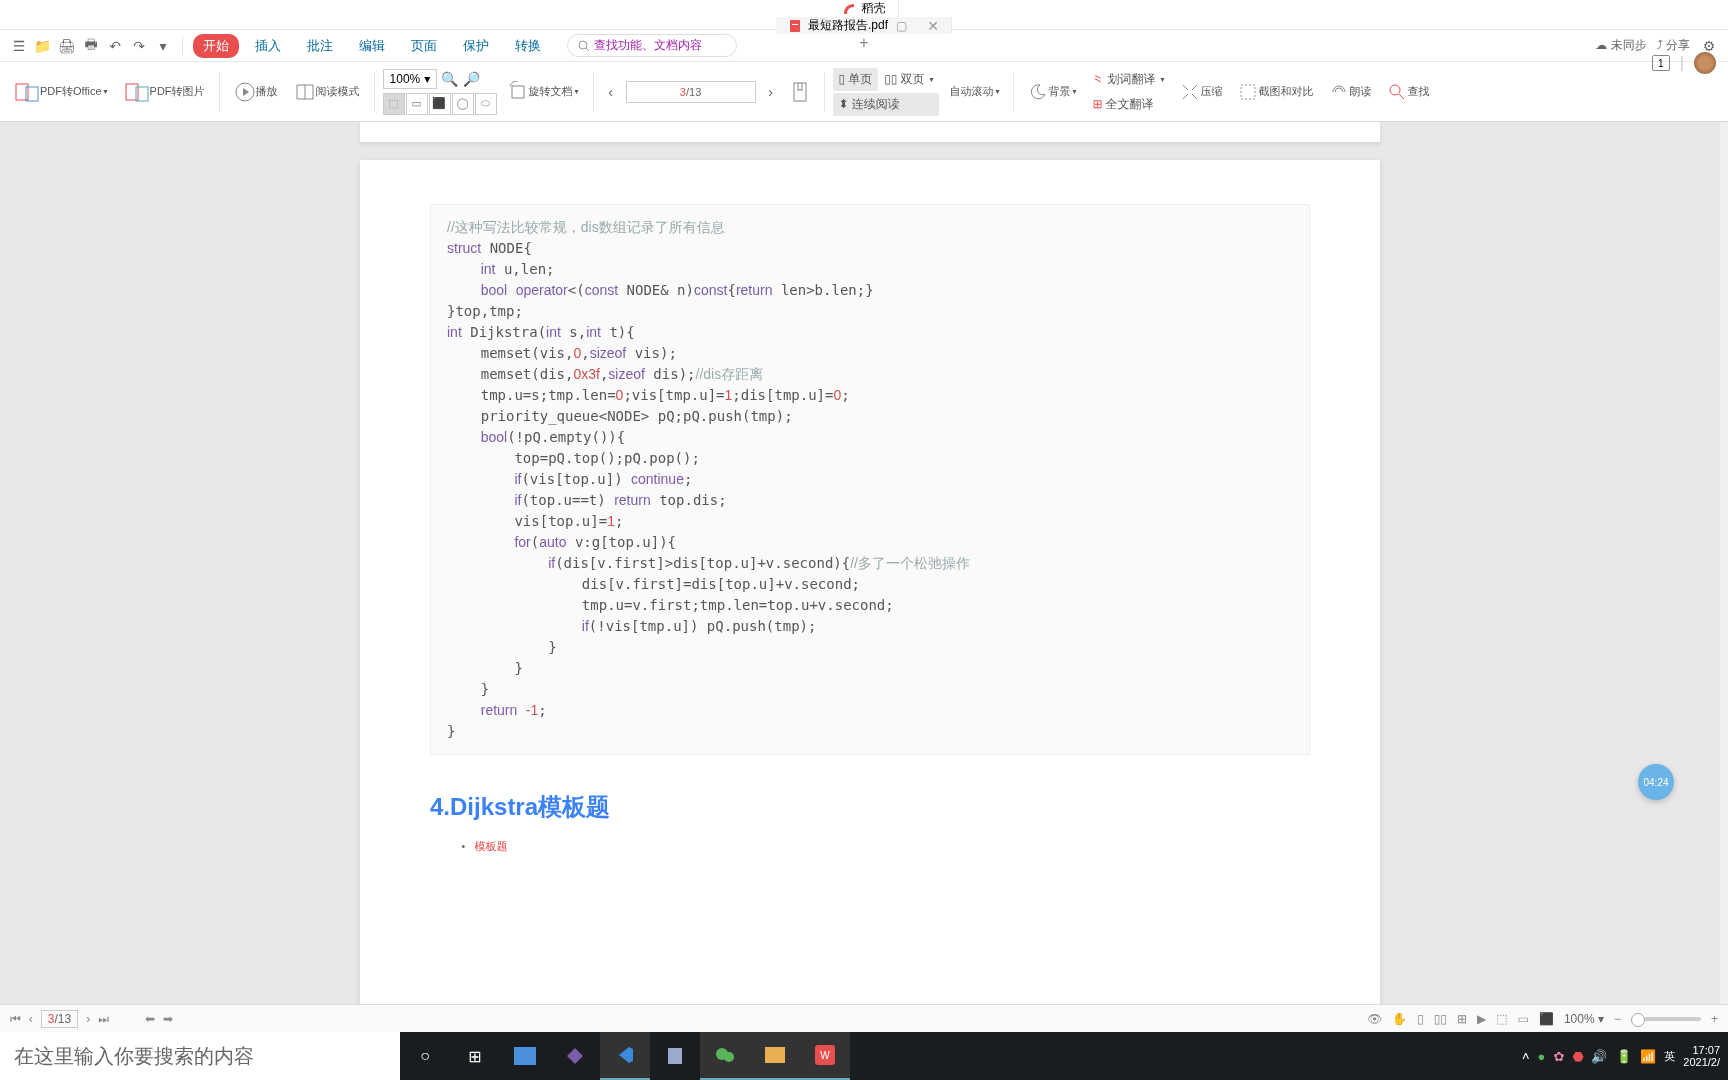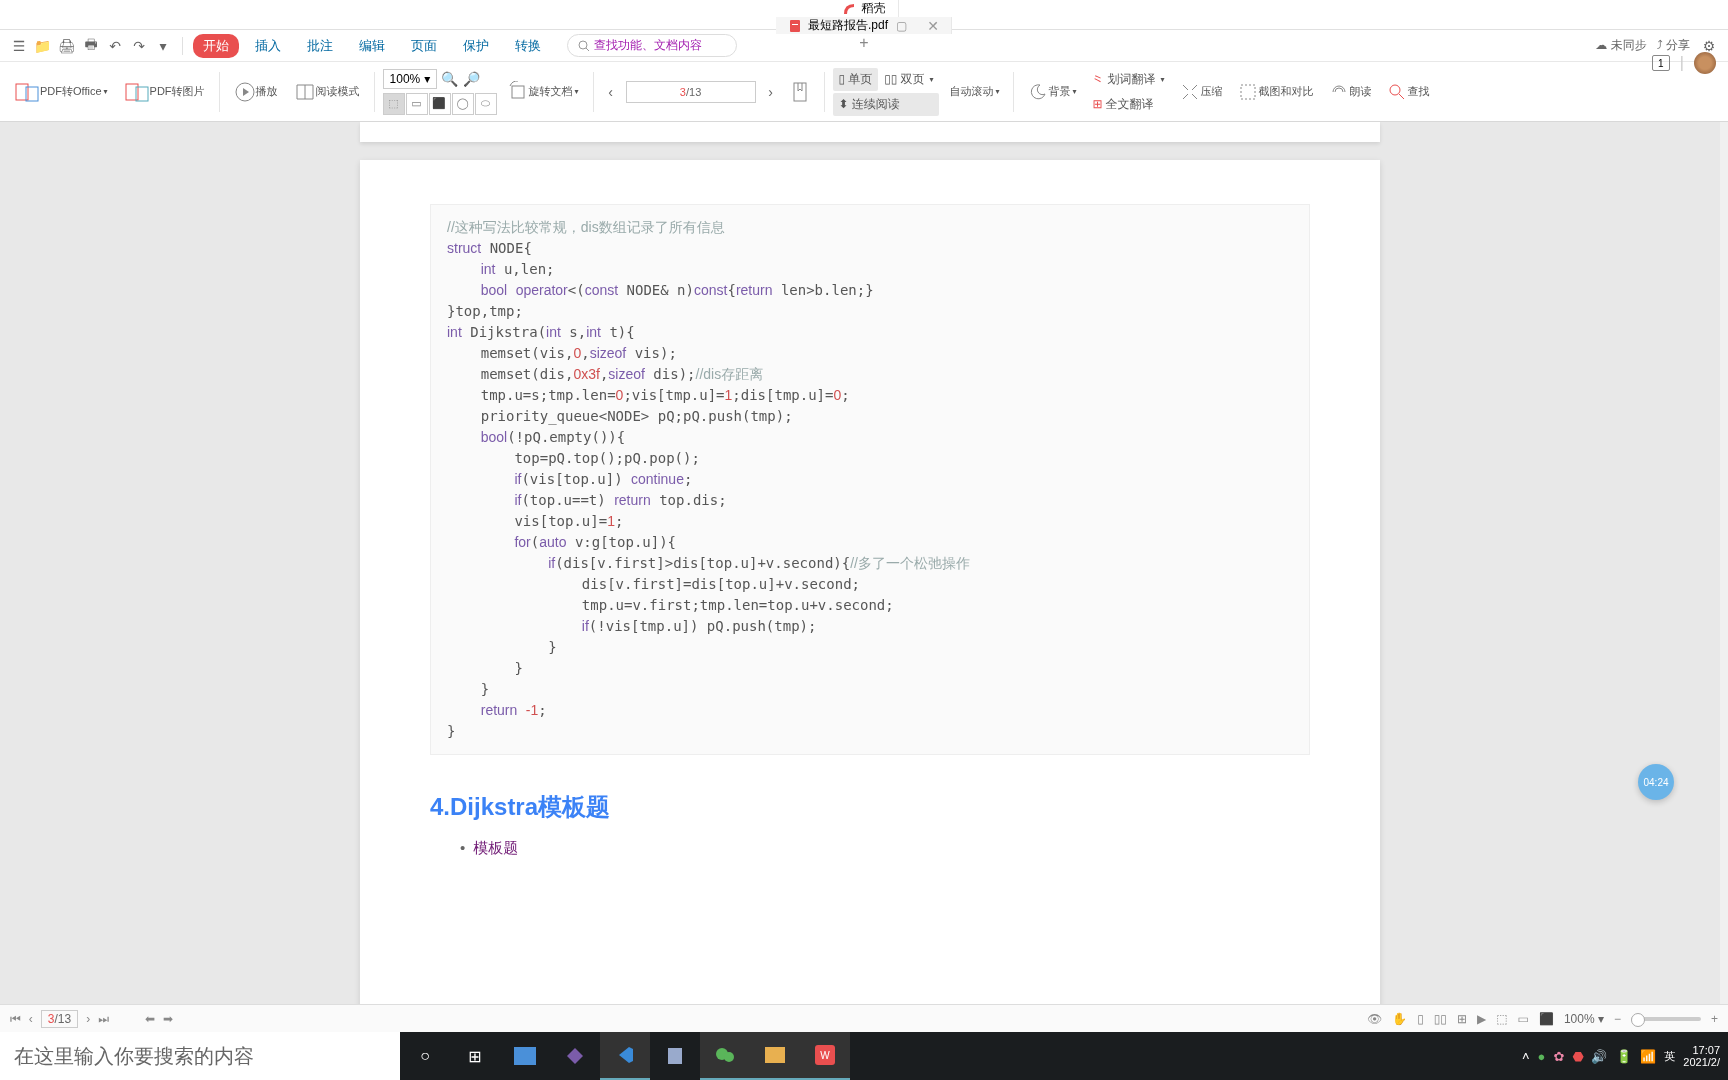--- a/index.html
+++ b/index.html
@@ -45,21 +45,21 @@
 
 .doc-area { position: absolute; top: 122px; left: 12px; right: 0; bottom: 32px; background: #e8e8e8; overflow: hidden; }
 .page-wrap { position: absolute; left: 50%; transform: translateX(-50%); width: 1020px; }
 .page-prev { height: 20px; background: #fff; margin-bottom: 18px; box-shadow: 0 2px 4px rgba(0,0,0,0.1); }
 .page { background: #fff; box-shadow: 0 2px 6px rgba(0,0,0,0.12); padding: 44px 70px; min-height: 900px; }
 .code-block { background: #fafafa; border: 1px solid #eee; padding: 12px 16px; font-family: Consolas, monospace; font-size: 14px; line-height: 1.5; color: #565656; white-space: pre; }
 .code-block .kw { color: #7b5caa; }
 .code-block .num { color: #d05050; }
 .code-block .cm { color: #9aa; }
 .heading4 { font-size: 24px; font-weight: bold; color: #3b82f6; margin-top: 36px; margin-bottom: 16px; }
-.link-item { color: #701a75; font-size: 15px; margin-left: 30px; }
+.link-item { color: #ef4444; font-size: 11px; margin-left: 30px; font-family: Liberation Mono, monospace; }
 .link-item::before { content: "•"; color: #666; margin-right: 8px; }
 
 
 .sidebar-strip { position: absolute; right: 0; top: 122px; bottom: 32px; width: 8px; background: #f0f0f0; }
 
 
 .timer-badge { position: absolute; right: 54px; bottom: 280px; width: 36px; height: 36px; border-radius: 50%; background: #6ab4e8; color: #fff; font-size: 10px; display: flex; align-items: center; justify-content: center; box-shadow: 0 2px 6px rgba(0,0,0,0.2); }
 
 
 .statusbar { position: absolute; bottom: 48px; left: 0; right: 0; height: 28px; background: #fafafa; border-top: 1px solid #ddd; display: flex; align-items: center; padding: 0 10px; font-size: 12px; color: #666; gap: 8px; }

